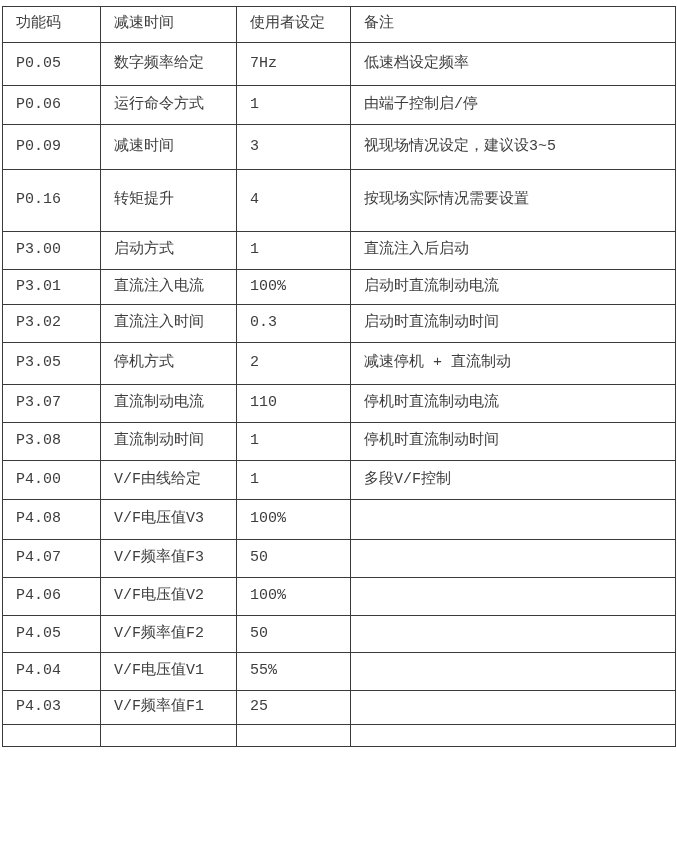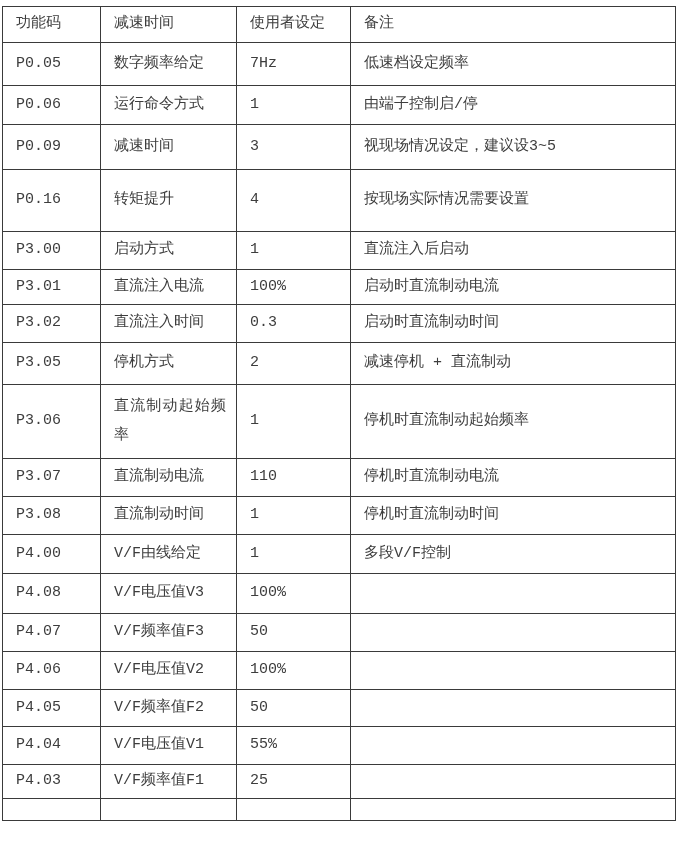--- a/index.html
+++ b/index.html
@@ -92,26 +92,20 @@
         <td class="c2">直流注入时间</td>
         <td class="c3">0.3</td>
         <td class="c4">启动时直流制动时间</td>
       </tr>
       <tr style="height:42px">
         <td class="c1">P3.05</td>
         <td class="c2">停机方式</td>
         <td class="c3">2</td>
         <td class="c4">减速停机 + 直流制动</td>
       </tr>
-      <tr style="height:74px">
-        <td class="c1">P3.06</td>
-        <td class="c2">直流制动起始频率</td>
-        <td class="c3">1</td>
-        <td class="c4">停机时直流制动起始频率</td>
-      </tr>
       <tr style="height:38px">
         <td class="c1">P3.07</td>
         <td class="c2">直流制动电流</td>
         <td class="c3">110</td>
         <td class="c4">停机时直流制动电流</td>
       </tr>
       <tr style="height:38px">
         <td class="c1">P3.08</td>
         <td class="c2">直流制动时间</td>
         <td class="c3">1</td>

